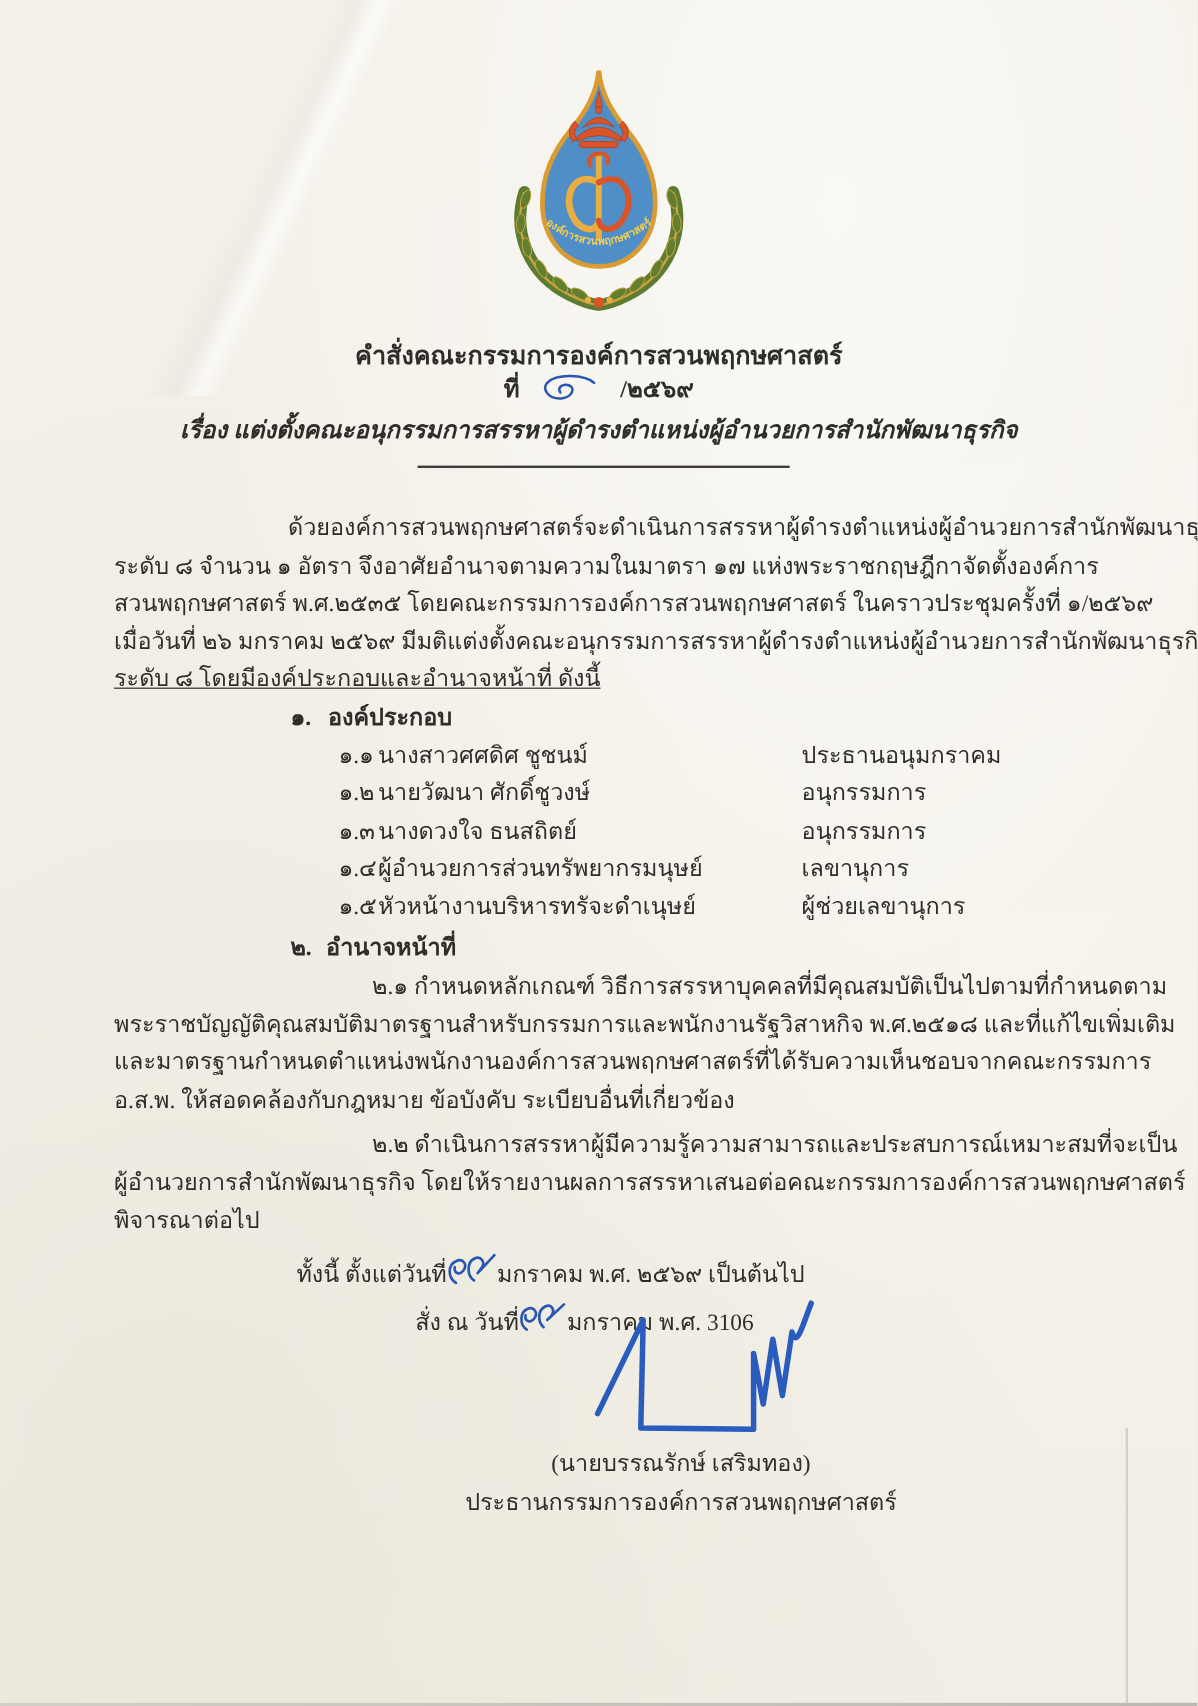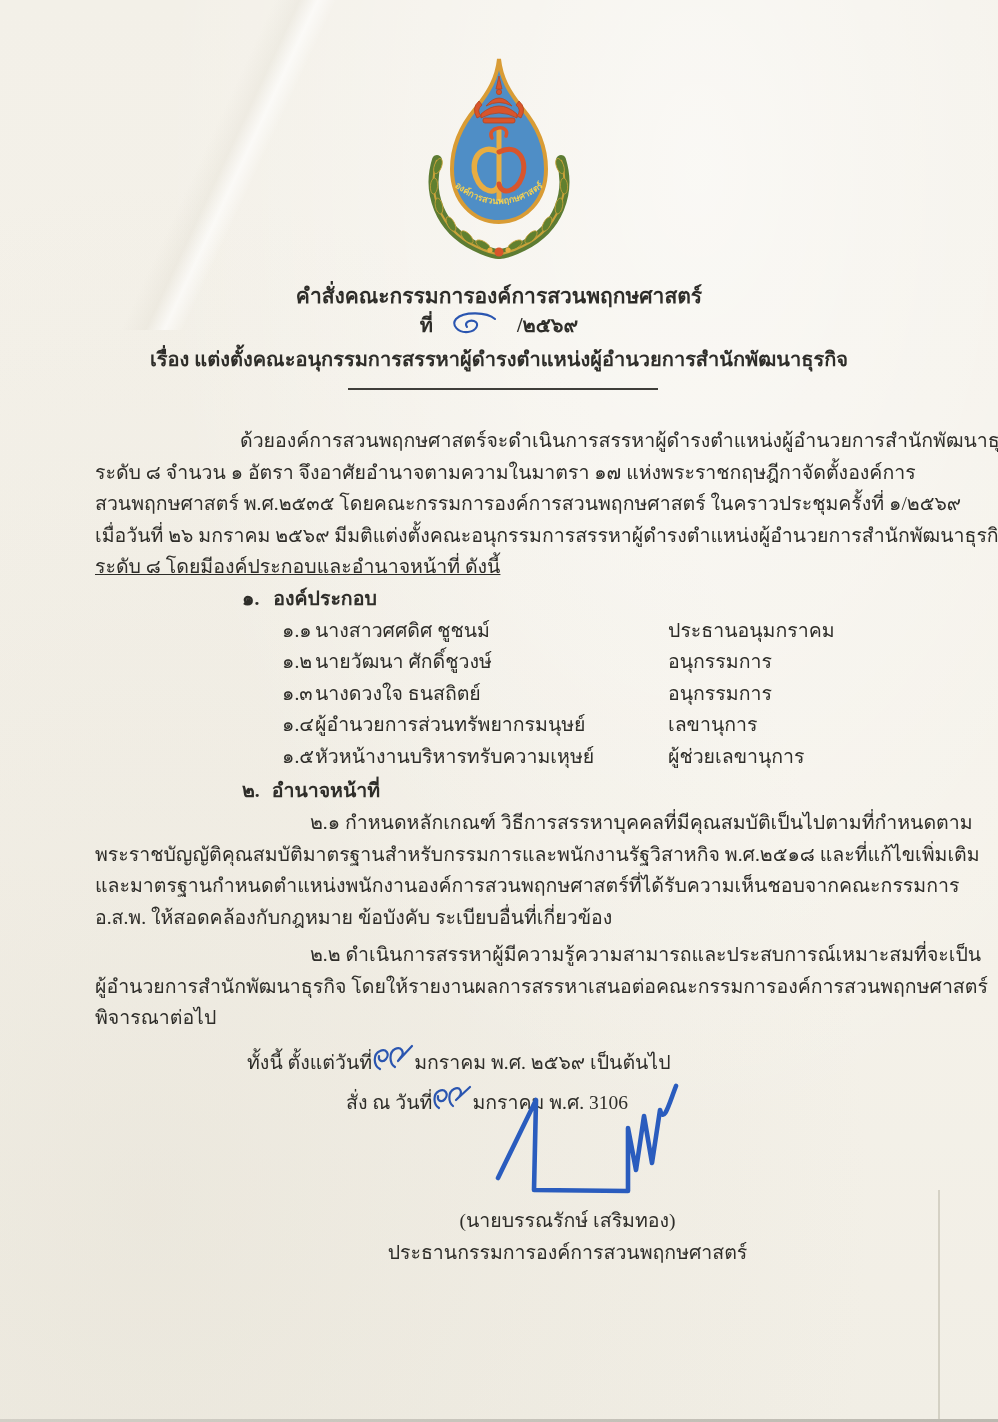--- a/index.html
+++ b/index.html
@@ -14,21 +14,21 @@
     color:#2e2d29;
   }
   .crease{position:absolute;left:0;top:0;width:470px;height:330px;pointer-events:none;
     background:linear-gradient(295deg,transparent 46%,rgba(255,255,255,.6) 49%,rgba(224,220,208,.30) 52%,transparent 56%);}
   .scan-line{position:absolute;right:58px;top:1190px;bottom:0;width:2px;background:rgba(178,172,156,.45);}
   .bottom-edge{position:absolute;left:0;right:0;bottom:0;height:3px;background:linear-gradient(to right,#d2cfc6,#bcb9b0);}
   .line{position:absolute;font-size:19.5px;line-height:30px;white-space:nowrap;}
   .bold{font-weight:bold;}
   .center{left:0;right:0;text-align:center;}
   .title{font-size:21px;}
-  .subject{font-size:20px;}
+  .subject{font-size:20px;font-style:italic;}
   .divider{position:absolute;left:348px;top:388px;width:310px;height:2px;background:#3f3e3a;}
   .row{position:absolute;left:0;width:100%;height:31px;font-size:19.5px;line-height:30px;}
   .c-no{position:absolute;left:282px;}
   .c-name{position:absolute;left:315px;}
   .c-role{position:absolute;left:668px;}
   .hline{position:absolute;display:flex;gap:14px;font-size:19.5px;line-height:30px;font-weight:bold;}
   .dateline{position:absolute;display:flex;align-items:center;font-size:19.5px;line-height:30px;white-space:nowrap;}
   .dateline svg{margin:-6px -3px 0 -3px;}
   .ink{stroke:#2a55b0;fill:none;stroke-linecap:round;stroke-linejoin:round;}
 </style>
@@ -129,21 +129,21 @@
     <span class="c-name">นางดวงใจ  ธนสถิตย์</span>
     <span class="c-role">อนุกรรมการ</span>
   </div>
   <div class="row" style="top:710px;">
     <span class="c-no">๑.๔</span>
     <span class="c-name">ผู้อำนวยการส่วนทรัพยากรมนุษย์</span>
     <span class="c-role">เลขานุการ</span>
   </div>
   <div class="row" style="top:742px;">
     <span class="c-no">๑.๕</span>
-    <span class="c-name">หัวหน้างานบริหารทรับความเหุษย์</span>
+    <span class="c-name">หัวหน้างานบริหารทรัจะดำเนุษย์</span>
     <span class="c-role">ผู้ช่วยเลขานุการ</span>
   </div>
 
   <div class="hline" style="top:776px;left:242px;gap:12px;">
     <span>๒.</span>
     <span>อำนาจหน้าที่</span>
   </div>
 
   <div class="line" style="top:808px;left:310px;">๒.๑ กำหนดหลักเกณฑ์ วิธีการสรรหาบุคคลที่มีคุณสมบัติเป็นไปตามที่กำหนดตาม</div>
   <div class="line" style="top:840px;left:95px;">พระราชบัญญัติคุณสมบัติมาตรฐานสำหรับกรรมการและพนักงานรัฐวิสาหกิจ พ.ศ.๒๕๑๘ และที่แก้ไขเพิ่มเติม</div>

